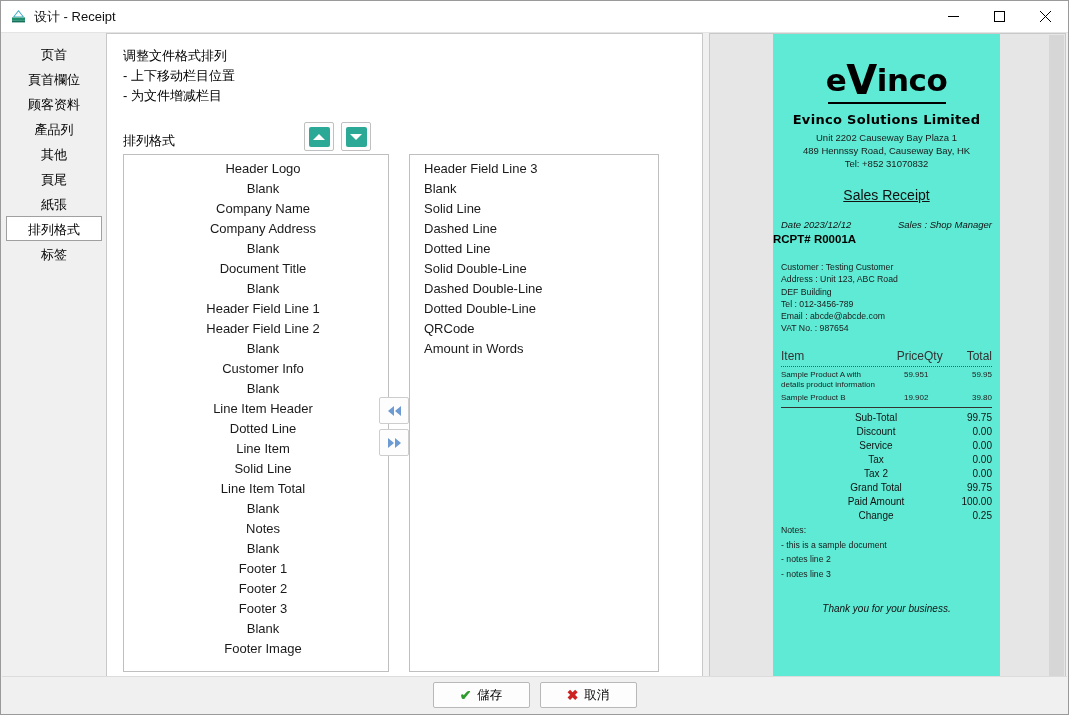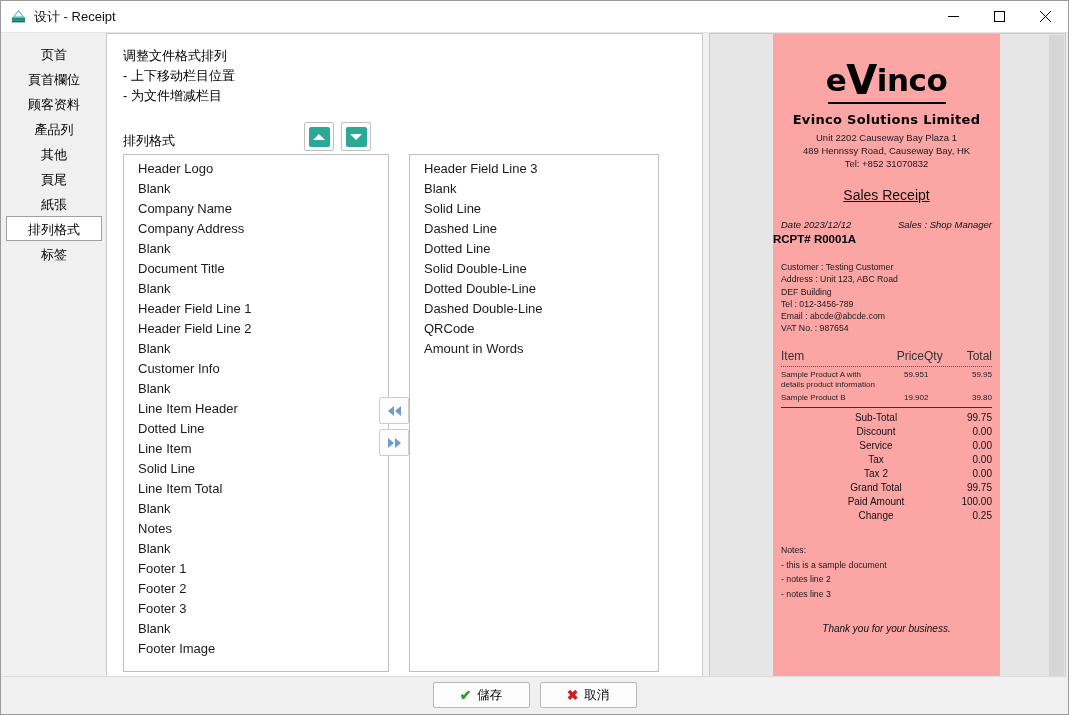--- a/index.html
+++ b/index.html
@@ -159,21 +159,21 @@
   .listbox {
     position: absolute;
     background: #ffffff;
     border: 1px solid #bfbfbf;
     box-sizing: border-box;
     overflow: hidden;
     padding-top: 4px;
   }
   #list-arranged {
     left: 16px; top: 120px;
-    width: 266px; height: 518px;
+    width: 266px; height: 518px; text-align: center;
   }
   #list-available {
     left: 302px; top: 120px;
     width: 250px; height: 518px;
   }
   .list-item {
     height: 20px;
     line-height: 20px;
     padding-left: 14px;
     font-size: 13px;
@@ -229,21 +229,21 @@
     right: 1px; top: 1px;
     width: 15px;
     height: 643px;
     background: #d6d6d6;
   }
   .paper {
     position: absolute;
     left: 63px; top: 0px;
     width: 227px;
     height: 643px;
-    background: #fca5a5;
+    background: #5eead4;
     box-sizing: border-box;
     padding: 0;
     color: #1a1a1a;
   }
 
   .logo-wrap {
     text-align: center;
     padding-top: 26px;
   }
   .logo-text {
@@ -348,21 +348,20 @@
     display: flex;
     justify-content: flex-end;
     font-size: 10px;
     line-height: 14px;
     color: #111;
   }
   .tot-label { width: 120px; text-align: center; padding-right: 10px; }
   .tot-val { width: 46px; text-align: right; }
 
   .notes-block {
-    margin-top: 20px;
     padding: 0 8px;
     font-size: 8.7px;
     line-height: 14.5px;
     color: #1a1a1a;
   }
   .thankyou {
     text-align: center;
     margin-top: 22px;
     font-size: 10px;
     font-style: italic;
@@ -499,22 +498,22 @@
         <div class="list-item">Blank</div>
         <div class="list-item">Footer Image</div>
       </div>
     <div class="listbox" id="list-available">
         <div class="list-item">Header Field Line 3</div>
         <div class="list-item">Blank</div>
         <div class="list-item">Solid Line</div>
         <div class="list-item">Dashed Line</div>
         <div class="list-item">Dotted Line</div>
         <div class="list-item">Solid Double-Line</div>
+        <div class="list-item">Dashed Double-Line</div>
         <div class="list-item">Dotted Double-Line</div>
-        <div class="list-item">Dashed Double-Line</div>
         <div class="list-item">QRCode</div>
         <div class="list-item">Amount in Words</div>
       </div>
 
     <div class="transfer-btns">
       <div class="transfer-btn">
         <span style="display:flex;gap:1px;">
           <span class="arr-l"></span>
             <span class="arr-l"></span>
         </span>

